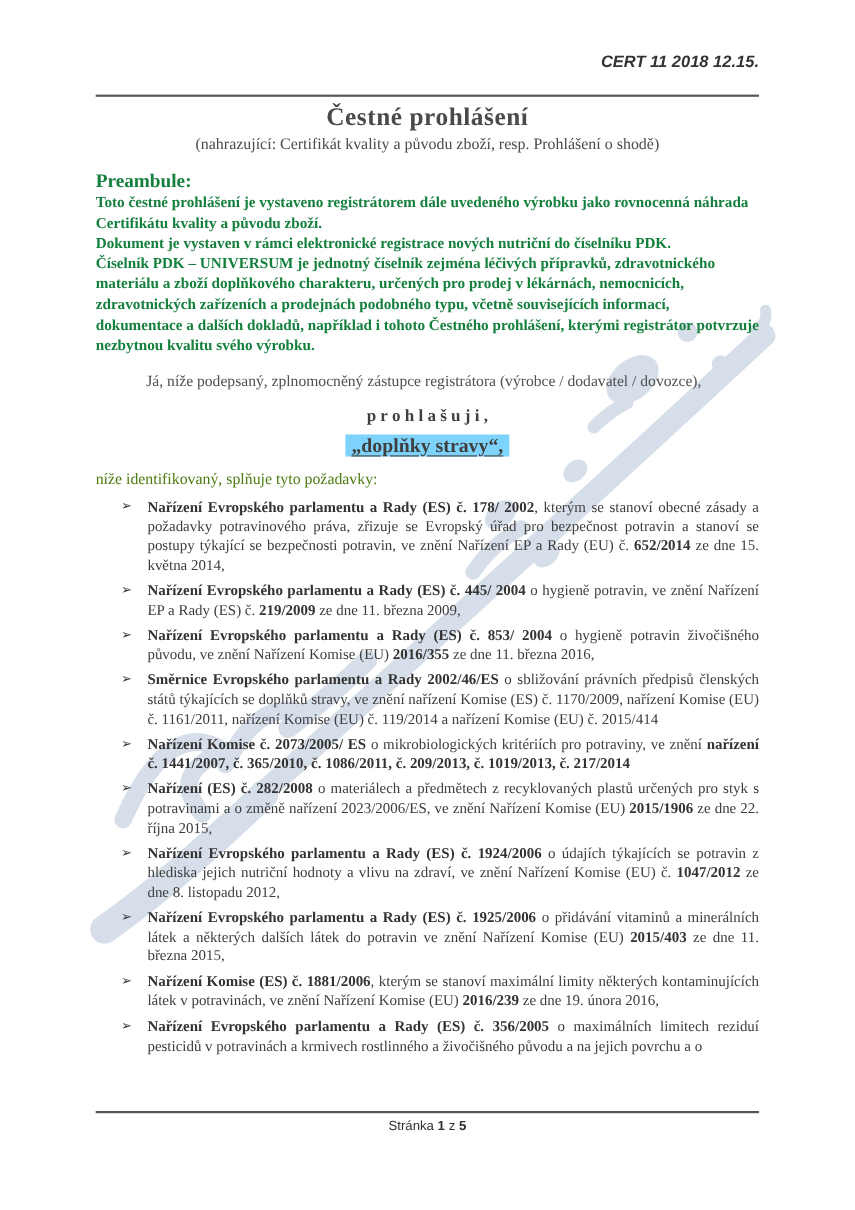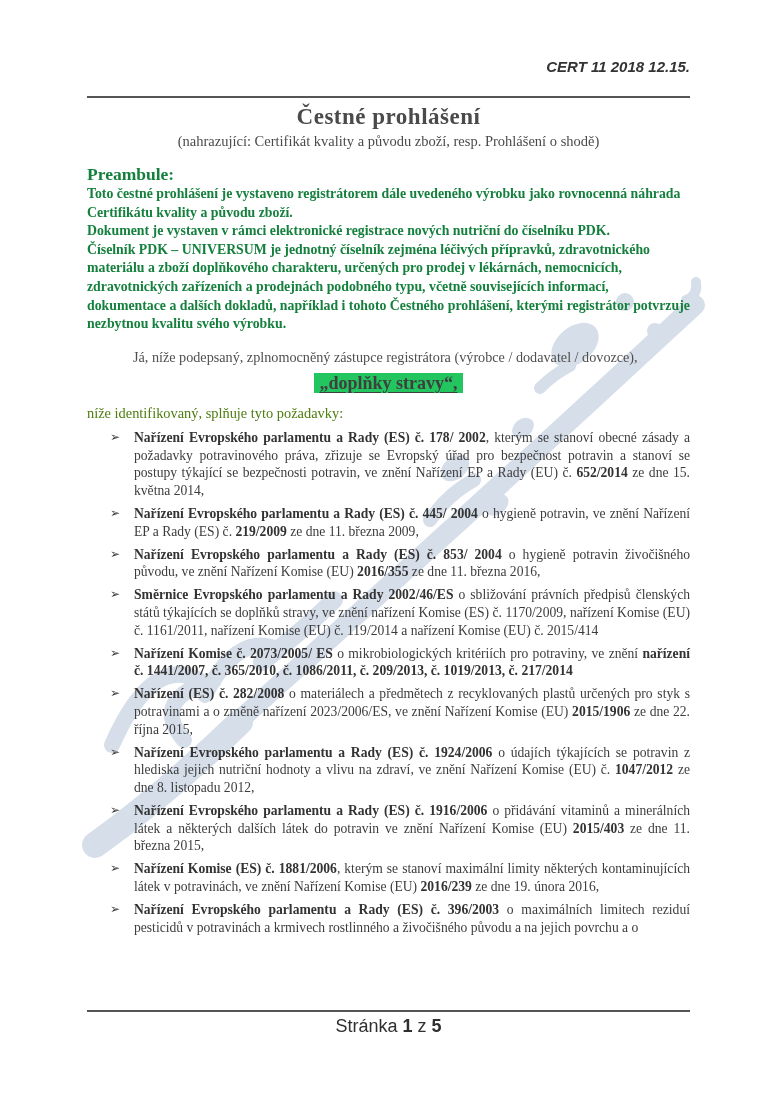--- a/index.html
+++ b/index.html
@@ -3,21 +3,21 @@
 <meta charset="utf-8">
 <style>
   html,body{margin:0;padding:0;background:#ffffff;}
   .page{
     position:relative;width:777px;height:1100px;margin:0 auto;
     background:#ffffff;overflow:hidden;
     font-family:"Liberation Serif","DejaVu Serif",serif;
     color:#3b3b3b;
   }
   .watermark{position:absolute;inset:0;z-index:0;pointer-events:none;}
-  .content{position:relative;z-index:1;margin:16px 87px;}
+  .content{position:relative;z-index:1;margin:6px 87px;}
 
   .doc-ref{
     padding-top:42px;text-align:right;
     font-family:"Liberation Sans","DejaVu Sans",sans-serif;
     font-style:italic;font-weight:600;font-size:15px;line-height:18px;color:#333;
   }
   .rule{height:2px;background:#555;margin-top:20px;}
   .title{margin-top:5px;text-align:center;font-weight:bold;font-size:23px;line-height:28px;color:#4a4a4a;letter-spacing:.5px;}
   .subtitle{margin-top:1px;text-align:center;font-weight:normal;font-size:14.5px;line-height:19px;color:#4a4a4a;}
 
@@ -25,41 +25,41 @@
   .preamble p{margin:0;font-weight:bold;font-size:13.8px;line-height:18.6px;color:#15803d;}
 
   .declarant{margin-top:14px;padding-left:46px;font-size:14.2px;line-height:19px;color:#4f4f4f;}
   .verb{margin-top:12px;text-align:center;font-weight:bold;font-size:15.5px;line-height:20px;color:#3f3f3f;}
   .product-line{margin-top:12px;font-size:14.6px;line-height:19px;color:#4f4f4f;}
   .product-line .small{font-size:12.8px;}
   .product-name{margin-top:4px;text-align:center;line-height:25px;}
   .product-name span{
     font-weight:bold;font-size:18px;color:#3f3f3f;
     text-decoration:underline;text-underline-offset:3px;
-    background:#22c55e;padding:0 5px;
+    background:#7dd3fc;padding:0 5px;
   }
   .req-intro{margin-top:8px;font-size:14.4px;line-height:19px;color:#4d7c0f;}
 
   ul.bullets{list-style:none;margin:6px 0 0;padding:0;}
   ul.bullets li{
     position:relative;padding-left:47px;margin-bottom:5px;
     text-align:justify;font-size:13.6px;line-height:17.8px;color:#3c3c3c;
   }
   ul.bullets li .arrow{
     position:absolute;left:23px;top:0;
     font-family:"DejaVu Sans",sans-serif;font-size:12px;color:#3c3c3c;
   }
   ul.bullets li b{color:#333;}
 
   .footer{position:absolute;left:87px;right:87px;top:1010px;z-index:1;}
   .footer-rule{height:2px;background:#555;}
   .footer-text{
     margin-top:4px;text-align:center;
     font-family:"Liberation Sans","DejaVu Sans",sans-serif;
-    font-size:18px;color:#2f2f2f;
+    font-size:12px;color:#2f2f2f;
   }
 </style>
 </head>
 <body>
 
 <div class="page">
 
   <svg class="watermark" width="777" height="1100" viewBox="0 0 777 1100" aria-hidden="true">
     <g id="wm-group" stroke-linecap="round" fill="none" opacity="0.8">
       <path d="M150 800 Q 420 560 695 305" stroke-width="20" stroke="#ccd6e4"></path>
@@ -87,36 +87,37 @@
     <div class="subtitle">(nahrazující: Certifikát kvality a původu zboží, resp. Prohlášení o shodě)</div>
 
     <div class="preamble-heading">Preambule:</div>
     <div class="preamble" id="preamble">
         <p>Toto čestné prohlášení je vystaveno registrátorem dále uvedeného výrobku jako rovnocenná náhrada Certifikátu kvality a původu zboží.</p>
         <p>Dokument je vystaven v rámci elektronické registrace nových nutriční do číselníku PDK.</p>
         <p>Číselník PDK – UNIVERSUM je jednotný číselník zejména léčivých přípravků, zdravotnického materiálu a zboží doplňkového charakteru, určených pro prodej v lékárnách, nemocnicích, zdravotnických zařízeních a prodejnách podobného typu, včetně souvisejících informací, dokumentace a dalších dokladů, například i tohoto Čestného prohlášení, kterými registrátor potvrzuje nezbytnou kvalitu svého výrobku.</p>
       </div>
 
     <div class="declarant">Já, níže podepsaný, zplnomocněný zástupce registrátora (výrobce / dodavatel / dovozce),</div>
+    <div class="verb">p r o h l a š u j i ,</div>
     <div class="product-name">
       <span>„doplňky stravy“,</span>
     </div>
     <div class="req-intro">níže identifikovaný, splňuje tyto požadavky:</div>
 
     <ul class="bullets" id="bullets">
         <li><span class="arrow">➢</span><b>Nařízení Evropského parlamentu a Rady (ES) č. 178/ 2002</b><span>, kterým se stanoví obecné zásady a požadavky potravinového práva, zřizuje se Evropský úřad pro bezpečnost potravin a stanoví se postupy týkající se bezpečnosti potravin, ve znění Nařízení EP a Rady (EU) č. </span><b>652/2014</b><span> ze dne 15. května 2014,</span></li>
         <li><span class="arrow">➢</span><b>Nařízení Evropského parlamentu a Rady (ES) č. 445/ 2004</b><span> o hygieně potravin, ve znění Nařízení EP a Rady (ES) č. </span><b>219/2009</b><span> ze dne 11. března 2009,</span></li>
         <li><span class="arrow">➢</span><b>Nařízení Evropského parlamentu a Rady (ES) č. 853/ 2004</b><span> o hygieně potravin živočišného původu, ve znění Nařízení Komise (EU) </span><b>2016/355</b><span> ze dne 11. března 2016,</span></li>
         <li><span class="arrow">➢</span><b>Směrnice Evropského parlamentu a Rady 2002/46/ES</b><span> o sbližování právních předpisů členských států týkajících se doplňků stravy, ve znění nařízení Komise (ES) č. 1170/2009, nařízení Komise (EU) č. 1161/2011, nařízení Komise (EU) č. 119/2014 a nařízení Komise (EU) č. 2015/414</span></li>
         <li><span class="arrow">➢</span><b>Nařízení Komise č. 2073/2005/ ES</b><span> o mikrobiologických kritériích pro potraviny, ve znění </span><b>nařízení č. 1441/2007, č. 365/2010, č. 1086/2011, č. 209/2013, č. 1019/2013, č. 217/2014</b></li>
         <li><span class="arrow">➢</span><b>Nařízení (ES) č. 282/2008</b><span> o materiálech a předmětech z recyklovaných plastů určených pro styk s potravinami a o změně nařízení 2023/2006/ES, ve znění Nařízení Komise (EU) </span><b>2015/1906</b><span> ze dne 22. října 2015,</span></li>
         <li><span class="arrow">➢</span><b>Nařízení Evropského parlamentu a Rady (ES) č. 1924/2006</b><span>  o údajích týkajících se potravin z hlediska jejich nutriční hodnoty a vlivu na zdraví, ve znění Nařízení Komise (EU) č. </span><b>1047/2012</b><span> ze dne 8. listopadu 2012,</span></li>
-        <li><span class="arrow">➢</span><b>Nařízení Evropského parlamentu a Rady (ES) č. 1916/2006</b><span>  o přidávání vitaminů a minerálních látek a některých dalších látek do potravin ve znění Nařízení Komise (EU) </span><b>2015/403</b><span> ze dne 11. března 2015,</span></li>
+        <li><span class="arrow">➢</span><b>Nařízení Evropského parlamentu a Rady (ES) č. 1925/2006</b><span>  o přidávání vitaminů a minerálních látek a některých dalších látek do potravin ve znění Nařízení Komise (EU) </span><b>2015/403</b><span> ze dne 11. března 2015,</span></li>
         <li><span class="arrow">➢</span><b>Nařízení Komise (ES) č. 1881/2006</b><span>, kterým se stanoví maximální limity některých kontaminujících látek v potravinách, ve znění Nařízení Komise (EU) </span><b>2016/239</b><span> ze dne 19. února 2016,</span></li>
-        <li><span class="arrow">➢</span><b>Nařízení Evropského parlamentu a Rady (ES) č. 396/2003</b><span> o maximálních limitech reziduí pesticidů v potravinách a krmivech rostlinného a živočišného původu a na jejich povrchu a o</span></li>
+        <li><span class="arrow">➢</span><b>Nařízení Evropského parlamentu a Rady (ES) č. 356/2005</b><span> o maximálních limitech reziduí pesticidů v potravinách a krmivech rostlinného a živočišného původu a na jejich povrchu a o</span></li>
       </ul>
   </div>
 
   <div class="footer">
     <div class="footer-rule"></div>
     <div class="footer-text"><span>Stránka </span><b>1</b><span> z </span><b>5</b></div>
   </div>
 
 </div>
 

